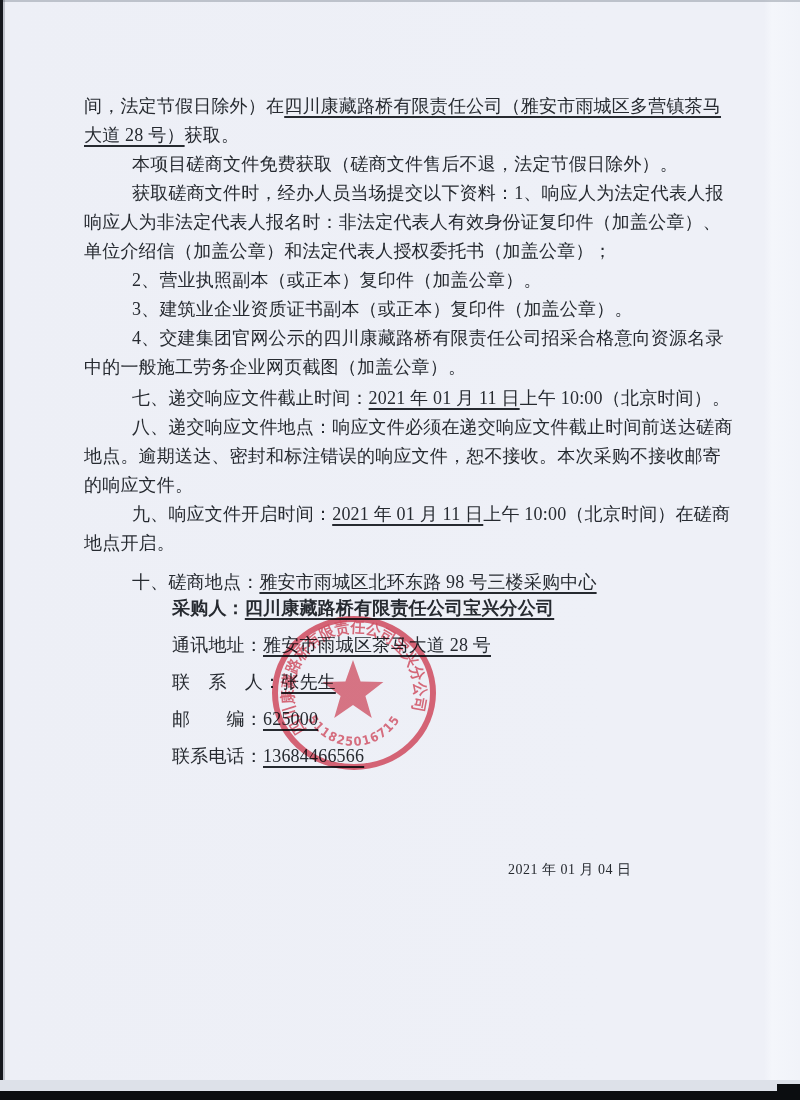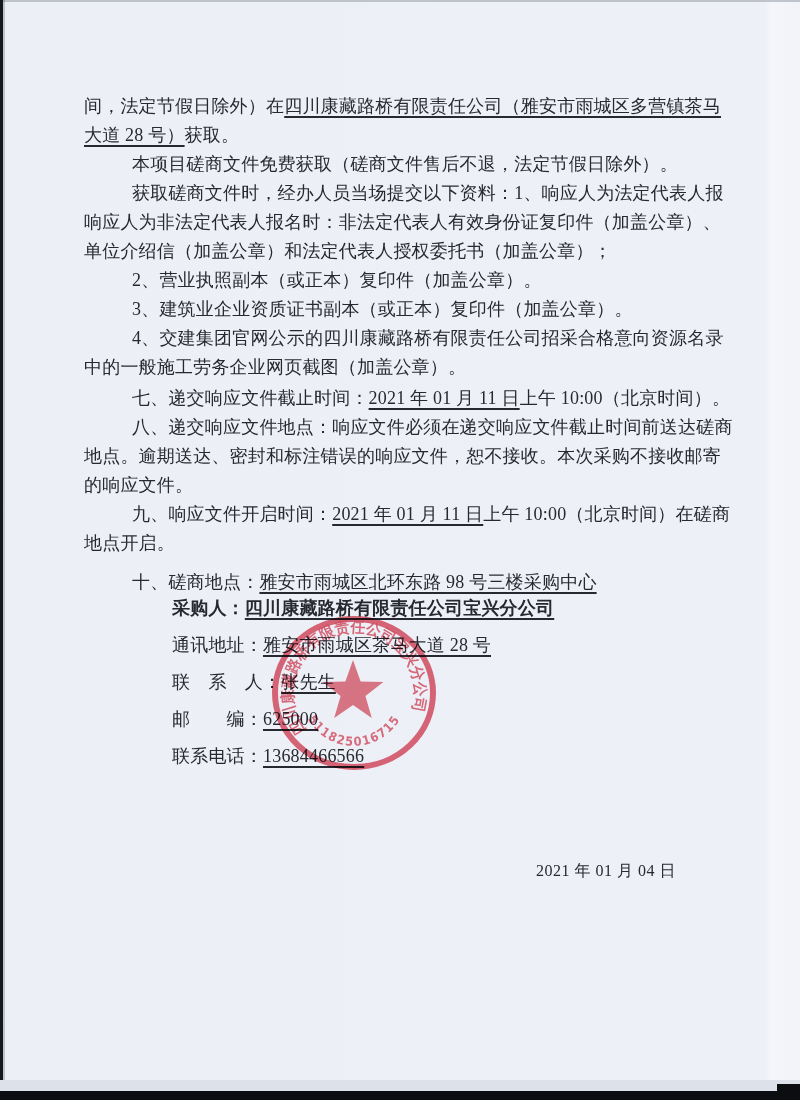--- a/index.html
+++ b/index.html
@@ -37,22 +37,22 @@
   .ind0{padding-left:0;}
   .ind1{padding-left:48px;}
   .ind2{padding-left:88px;margin-top:11px;}
   .b{font-weight:400;}
   .u{
     text-decoration:underline;
     text-underline-offset:4px;
     text-decoration-thickness:1.5px;
   }
   .date-line{
-    position:absolute;left:536px;top:861px;
-    font-size:16px;letter-spacing:.5px;color:var(--ink);
+    position:absolute;left:508px;top:861px;
+    font-size:14px;letter-spacing:.5px;color:var(--ink);
   }
   
   .seal{
     position:absolute;left:269px;top:611px;width:172px;height:168px;
     mix-blend-mode:multiply;opacity:.92;
     pointer-events:none;
   }
 </style>
 </head>
 <body>

